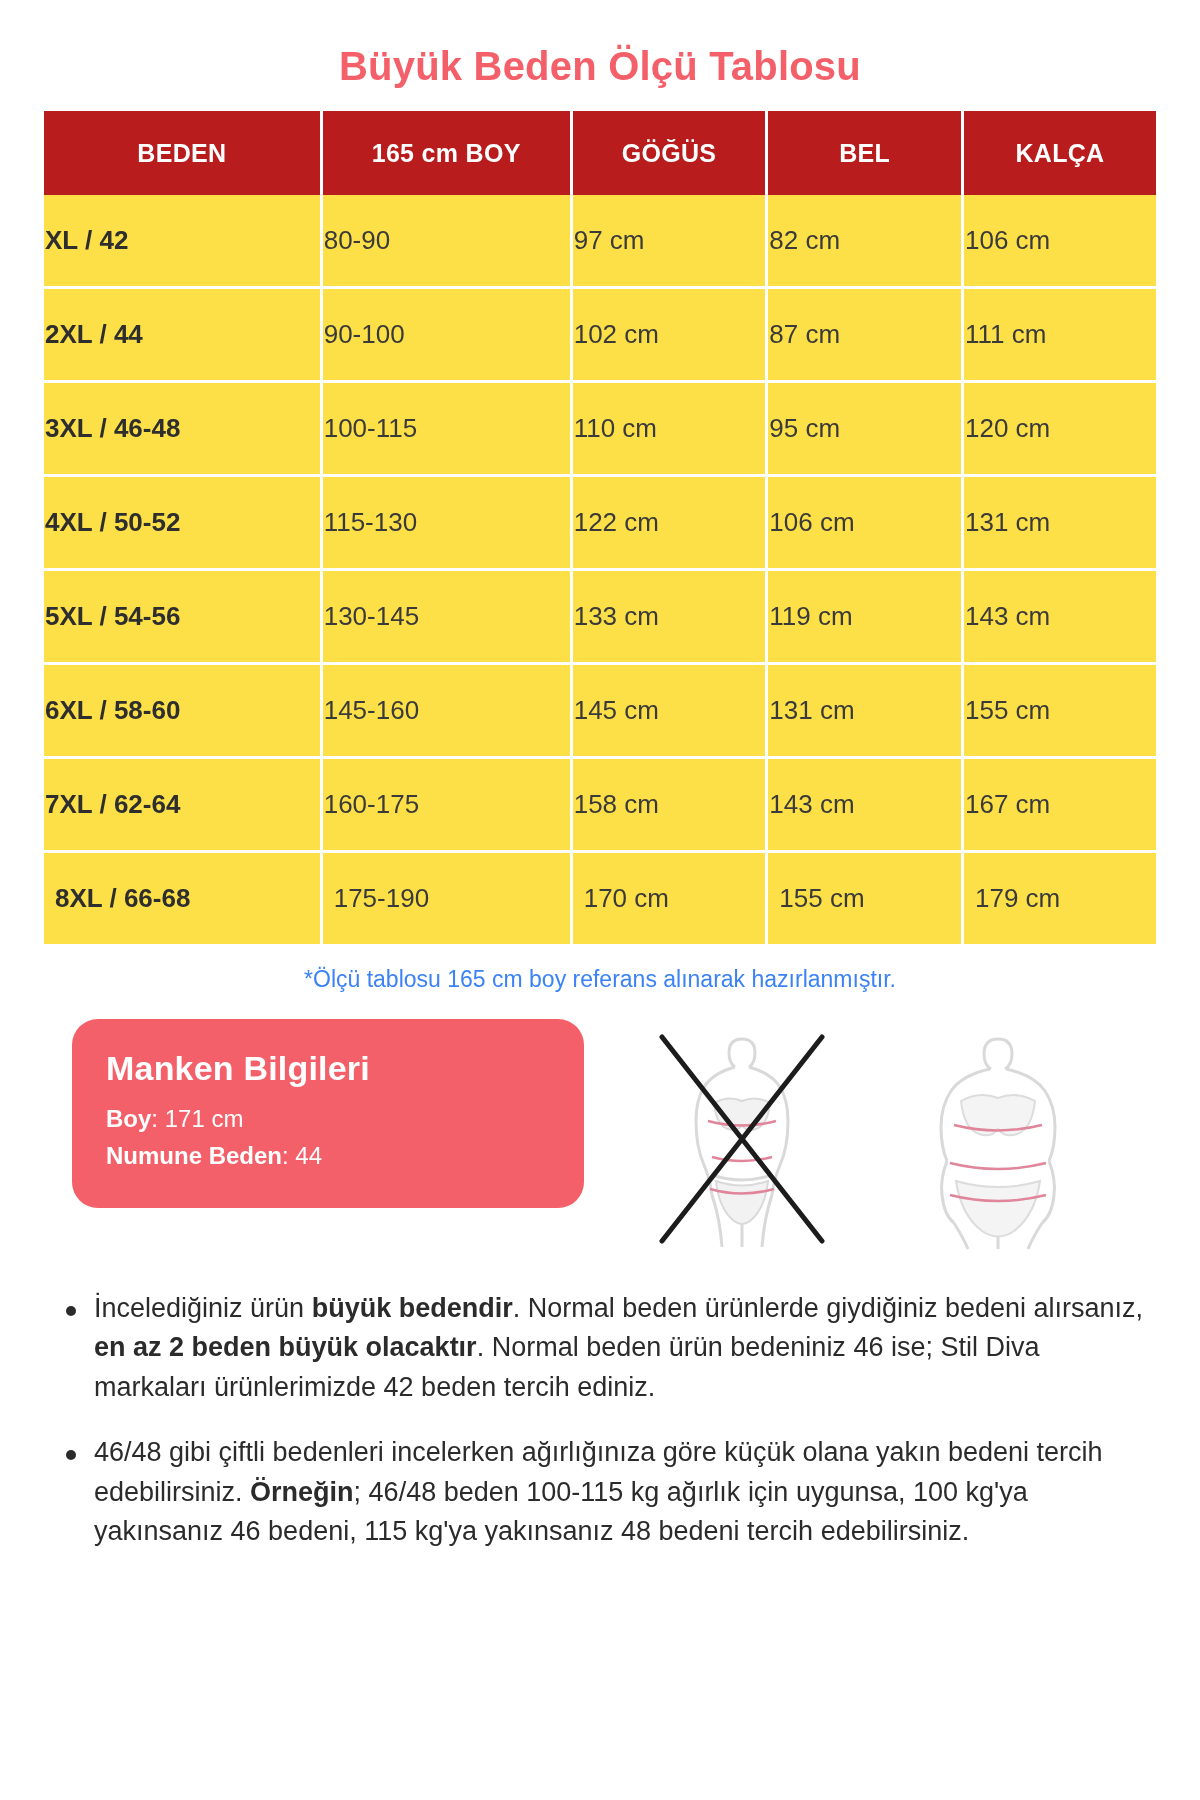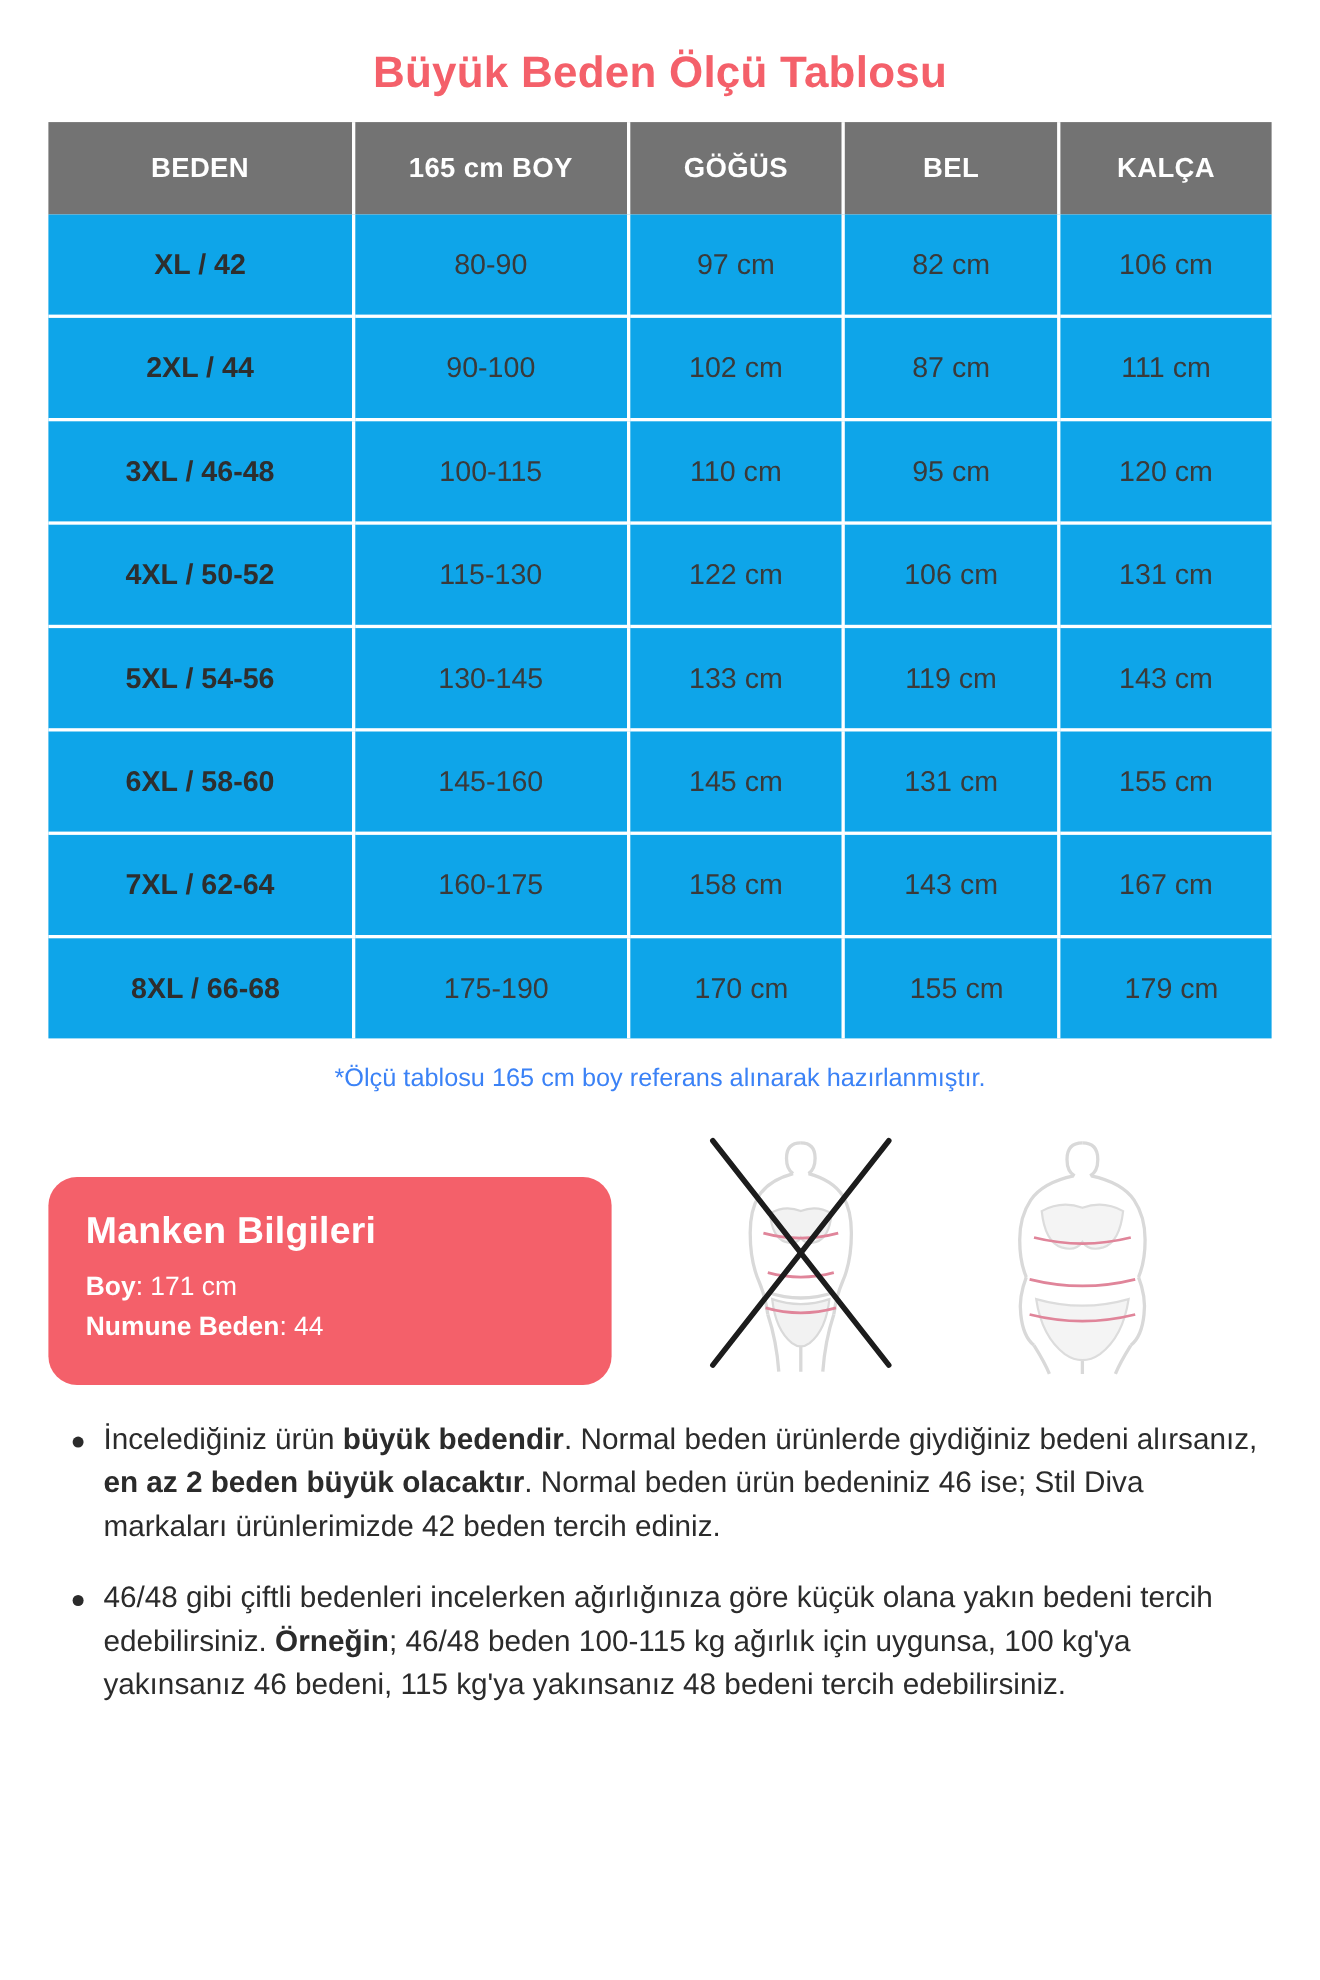--- a/index.html
+++ b/index.html
@@ -33,33 +33,33 @@
   }
 
   
   table.size-table {
     width: 1112px;
     border-collapse: collapse;
     table-layout: fixed;
     margin: 0 auto;
   }
   table.size-table th {
-    background: #737373;
+    background: #b91c1c;
     color: #ffffff;
     font-size: 25px;
     font-weight: bold;
     height: 82px;
     border-right: 3px solid #ffffff;
     letter-spacing: 0.3px;
   }
   table.size-table th:last-child { border-right: none; }
   table.size-table td {
-    background: #0ea5e9;
+    background: #fde047;
     height: 89px;
-    text-align: center;
+    text-align: left;
     font-size: 26px;
     color: #3a3a3a;
     border-right: 3px solid #ffffff;
     border-bottom: 3px solid #ffffff;
   }
   table.size-table td:last-child { border-right: none; }
   table.size-table tr:last-child td { border-bottom: none; padding-left: 11px; }
   table.size-table td.size-cell {
     font-weight: bold;
     font-size: 26px;
@@ -74,22 +74,23 @@
   .table-note {
     text-align: center;
     font-size: 23px;
     color: #3b82f6;
     margin: 22px 0 0 0;
   }
 
   
   .mid-row {
     display: flex;
-    align-items: flex-end;
+    align-items: flex-start;
     margin-top: 26px;
+    margin-left: 28px;
   }
   .model-card {
     width: 512px;
     background: #f4606a;
     border-radius: 26px;
     padding: 26px 34px 30px 34px;
     box-sizing: border-box;
     color: #ffffff;
   }
   .model-card h2 {

